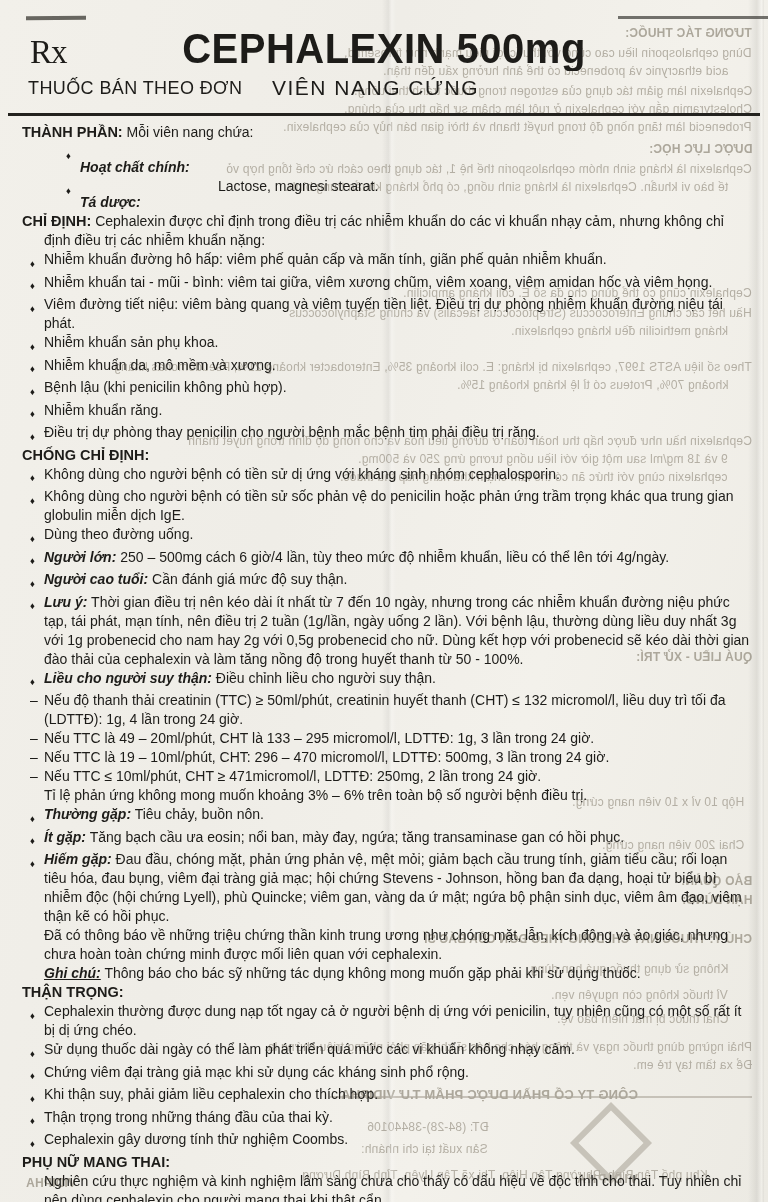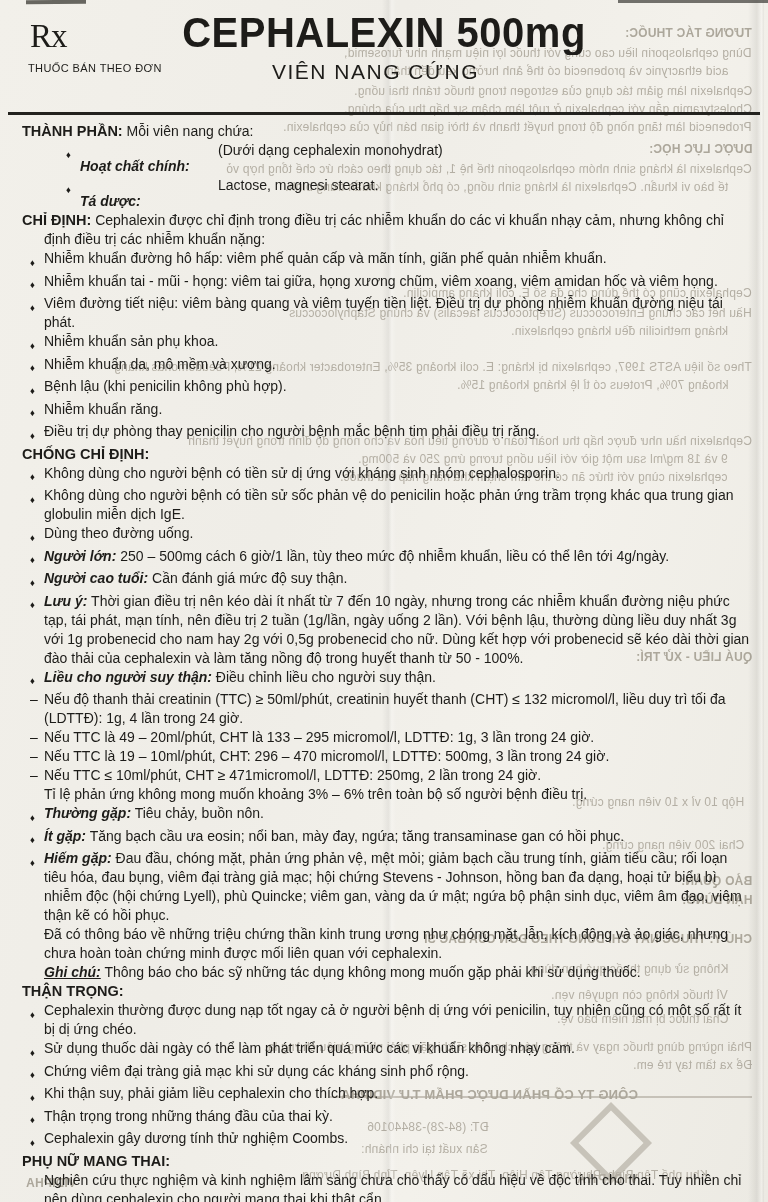--- a/index.html
+++ b/index.html
@@ -20,24 +20,24 @@
   .bleed-layer{position:absolute;inset:0;z-index:0;}
   .bleed-line{position:absolute;transform:scaleX(-1);font-size:12px;line-height:14px;
     color:#b4afa4;white-space:nowrap;letter-spacing:.2px;}
   .bleed-line.bold{font-weight:bold;color:#aca79b;}
   .ghost-rule{position:absolute;height:2px;background:#bcb7ac;opacity:.8;}
   .ghost-logo{position:absolute;border:6px solid #b9b4a9;transform:rotate(45deg);opacity:.75;}
   .ghost-logo-caption{position:absolute;transform:scaleX(-1);font-weight:bold;font-size:12px;
     letter-spacing:2px;color:#b0aba0;}
   
   .content{position:relative;z-index:1;}
-  header{position:relative;height:112px;}
+  header{position:relative;height:97px;margin-top:16px;}
   .rx{position:absolute;left:30px;top:18px;font-family:"Liberation Serif","DejaVu Serif",serif;
     font-size:33px;font-weight:500;letter-spacing:-1px;}
-  .rx-note{position:absolute;left:28px;top:62px;font-size:11px;letter-spacing:.4px;}
+  .rx-note{position:absolute;left:28px;top:62px;font-size:18px;letter-spacing:.4px;}
   .title{position:absolute;left:0;right:0;top:10px;text-align:center;
     font-size:40px;font-weight:bold;letter-spacing:.5px;transform:scaleY(1.04);}
   .subtitle{position:absolute;left:0;right:17px;top:60px;text-align:center;
     font-size:21px;letter-spacing:1.5px;}
   .rule{height:3px;background:#23221e;margin:0 8px;}
   
   main{padding:7px 16px 0 22px;font-size:14px;line-height:19px;}
   .heading{font-weight:bold;font-size:14.5px;}
   .intro{padding-left:22px;text-indent:-22px;}
   .row{display:flex;}
@@ -108,40 +108,39 @@
     </header>
     <div class="rule"></div>
 
     <main id="sections">
         <section class="section">
           <div class="intro"><span class="heading">THÀNH PHẦN:</span> <span class="inline">Mỗi viên nang chứa:</span></div>
           <div class="row kv">
             <span class="marker">♦</span>
             <span class="lead">Hoạt chất chính:</span>
             <div class="valwrap">
-              <div class="sub">(Dưới dạng cephalexin monohydrat)</div>
             </div>
           </div>
           <div class="row kv">
             <span class="marker">♦</span>
             <span class="lead">Tá dược:</span>
             <div class="valwrap">
               <div class="val">Lactose, magnesi stearat.</div>
             </div>
           </div>
         </section>
         <section class="section">
           <div class="intro"><span class="heading">CHỈ ĐỊNH:</span> <span class="inline">Cephalexin được chỉ định trong điều trị các nhiễm khuẩn do các vi khuẩn nhạy cảm, nhưng không chỉ định điều trị các nhiễm khuẩn nặng:</span></div>
           <div class="row">
             <span class="marker">♦</span>
             <div class="text"><span>Nhiễm khuẩn đường hô hấp: viêm phế quản cấp và mãn tính, giãn phế quản nhiễm khuẩn.</span></div>
           </div>
           <div class="row">
             <span class="marker">♦</span>
-            <div class="text"><span>Nhiễm khuẩn tai - mũi - họng: viêm tai giữa, họng xương chũm, viêm xoang, viêm amidan hốc và viêm họng.</span></div>
+            <div class="text"><span>Nhiễm khuẩn tai - mũi - bình: viêm tai giữa, viêm xương chũm, viêm xoang, viêm amidan hốc và viêm họng.</span></div>
           </div>
           <div class="row">
             <span class="marker">♦</span>
             <div class="text"><span>Viêm đường tiết niệu: viêm bàng quang và viêm tuyến tiền liệt. Điều trị dự phòng nhiễm khuẩn đường niệu tái phát.</span></div>
           </div>
           <div class="row">
             <span class="marker">♦</span>
             <div class="text"><span>Nhiễm khuẩn sản phụ khoa.</span></div>
           </div>
           <div class="row">
@@ -172,21 +171,21 @@
             <div class="text"><span>Không dùng cho người bệnh có tiền sử sốc phản vệ do penicilin hoặc phản ứng trầm trọng khác qua trung gian globulin miễn dịch IgE.</span></div>
           </div>
         </section>
         <section class="section">
           <div class="row">
             <span class="marker">♦</span>
             <div class="text"><span>Dùng theo đường uống.</span></div>
           </div>
           <div class="row">
             <span class="marker">♦</span>
-            <div class="text"><span class="lead">Người lớn:</span> <span>250 – 500mg cách 6 giờ/1 lần, tùy theo mức độ nhiễm khuẩn, liều có thể lên tới 4g/ngày.</span></div>
+            <div class="text"><span class="lead">Người lớn:</span> <span>250 – 500mg cách 6 giờ/4 lần, tùy theo mức độ nhiễm khuẩn, liều có thể lên tới 4g/ngày.</span></div>
           </div>
           <div class="row">
             <span class="marker">♦</span>
             <div class="text"><span class="lead">Người cao tuổi:</span> <span>Cần đánh giá mức độ suy thận.</span></div>
           </div>
           <div class="row">
             <span class="marker">♦</span>
             <div class="text"><span class="lead">Lưu ý:</span> <span>Thời gian điều trị nên kéo dài ít nhất từ 7 đến 10 ngày, nhưng trong các nhiễm khuẩn đường niệu phức tạp, tái phát, mạn tính, nên điều trị 2 tuần (1g/lần, ngày uống 2 lần). Với bệnh lậu, thường dùng liều duy nhất 3g với 1g probenecid cho nam hay 2g với 0,5g probenecid cho nữ. Dùng kết hợp với probenecid sẽ kéo dài thời gian đào thải của cephalexin và làm tăng nồng độ trong huyết thanh từ 50 - 100%.</span></div>
           </div>
           <div class="row">

